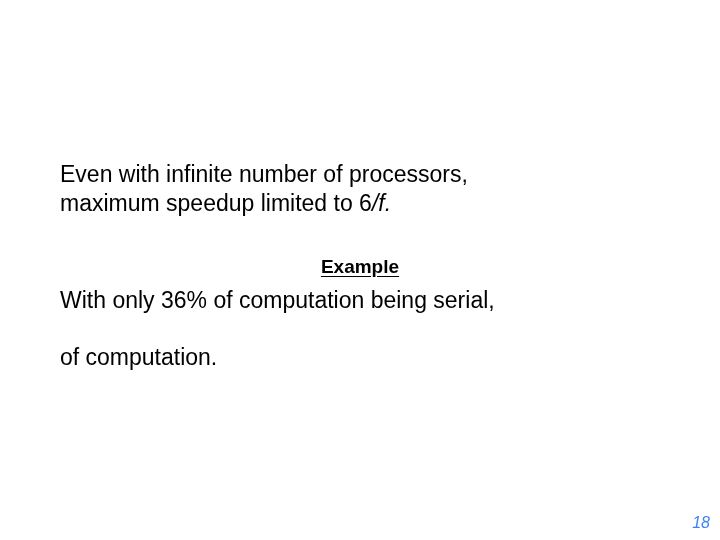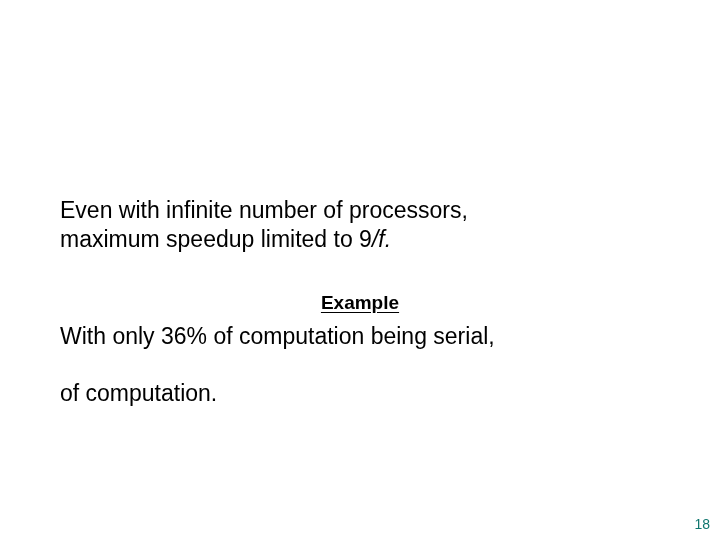--- a/index.html
+++ b/index.html
@@ -12,21 +12,20 @@
       height: 540px;
       background: #ffffff;
       font-family: Arial, Helvetica, sans-serif;
       position: relative;
       overflow: hidden;
     }
     .content {
       padding-top: 160px;
       padding-left: 60px;
       padding-right: 60px;
-      margin-top: 36px;
     }
     .intro-text {
       font-size: 23px;
       color: #000;
       line-height: 1.25;
       margin-bottom: 38px;
     }
     .italic {
       font-style: italic;
     }
@@ -41,31 +40,32 @@
     }
     .example-text {
       font-size: 23px;
       color: #000;
       line-height: 1.25;
     }
     .page-number {
       position: absolute;
       bottom: 8px;
       right: 10px;
-      font-size: 14px;
-      color: #0f766e;
+      font-size: 16px;
+      color: #3b82f6;
+      font-style: italic;
     }
   </style>
 </head>
 <body>
 
 <div class="content">
   <div class="intro-text">
     <span>Even with infinite number of processors,</span><br>
-    <span>maximum speedup limited to 9</span><span class="italic">/f.</span>
+    <span>maximum speedup limited to 6</span><span class="italic">/f.</span>
   </div>
 
   <div class="heading">Example</div>
 
   <div class="example-text">
     <span>With only 36% of computation being serial,</span><br>
     <br>
     <span>of computation.</span>
   </div>
 </div>

